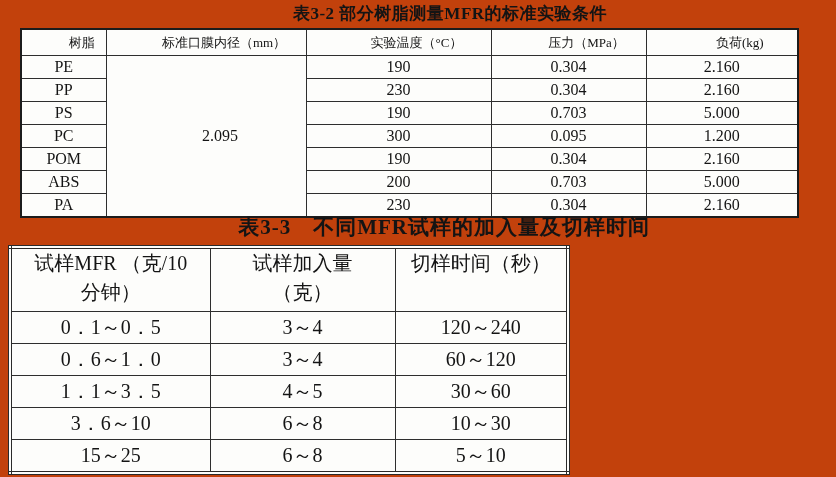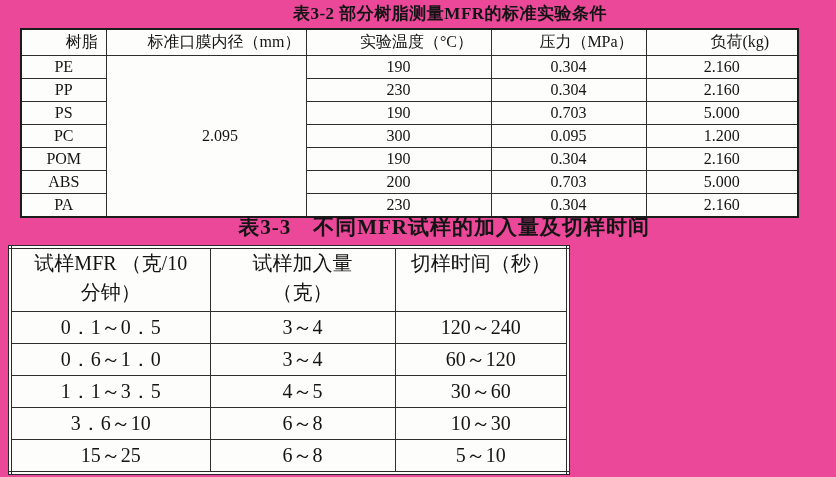--- a/index.html
+++ b/index.html
@@ -3,21 +3,21 @@
 <meta charset="utf-8">
 <style>
   html, body { margin: 0; padding: 0; }
   body {
     width: 836px; height: 477px;
     background: #f5f5f2;
     font-family: "Liberation Serif", "DejaVu Serif", serif;
     color: #141414;
     overflow: hidden;
   }
-  #root { position: relative; width: 836px; height: 477px; background: #ec4899; }
+  #root { position: relative; width: 836px; height: 477px; background: #c2410c; }
 
   
   .title32 {
     position: absolute; top: 3px; left: 60px; width: 780px;
     text-align: center; font-weight: bold; font-size: 17px; line-height: 22px;
     letter-spacing: 0.5px;
   }
   .title33 {
     position: absolute; top: 214px; left: 10px; width: 640px;
     text-align: right; font-weight: bold; font-size: 21px; line-height: 26px;
@@ -29,21 +29,21 @@
   .t32 {
     position: absolute; top: 28px; left: 20px; width: 777px;
     border: 2px solid #1c1c1c;
     font-size: 16px;
   }
   .t32 th, .t32 td {
     border: 1px solid #2e2e2e;
     text-align: center; vertical-align: middle;
     padding: 0; overflow: hidden; white-space: nowrap;
   }
-  .t32 th { font-weight: normal; height: 25px; font-size: 16px; padding-left: 36px; }
+  .t32 th { font-weight: normal; height: 25px; font-size: 13px; padding-left: 36px; }
   .t32 td { height: 22px; line-height: 22px; }
   .t32 .merged { font-size: 16px; padding-left: 28px; }
 
   
   .t33 {
     position: absolute; top: 245px; left: 8px; width: 532px;
     border: 4px double #2a2a2a;
     font-size: 20px;
   }
   .t33 th, .t33 td {

